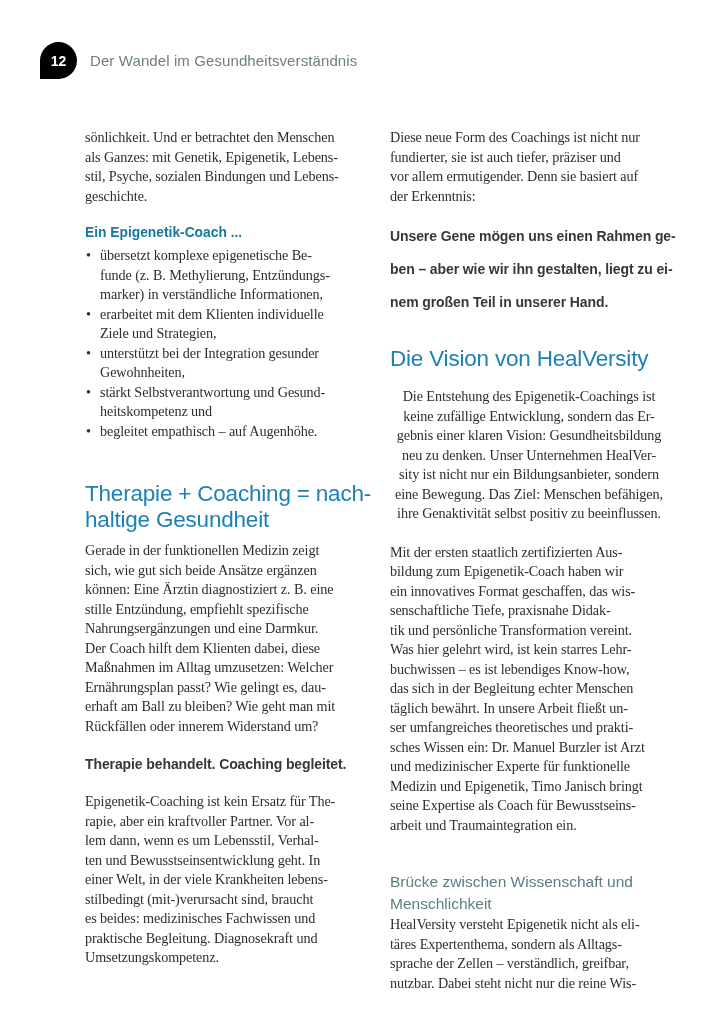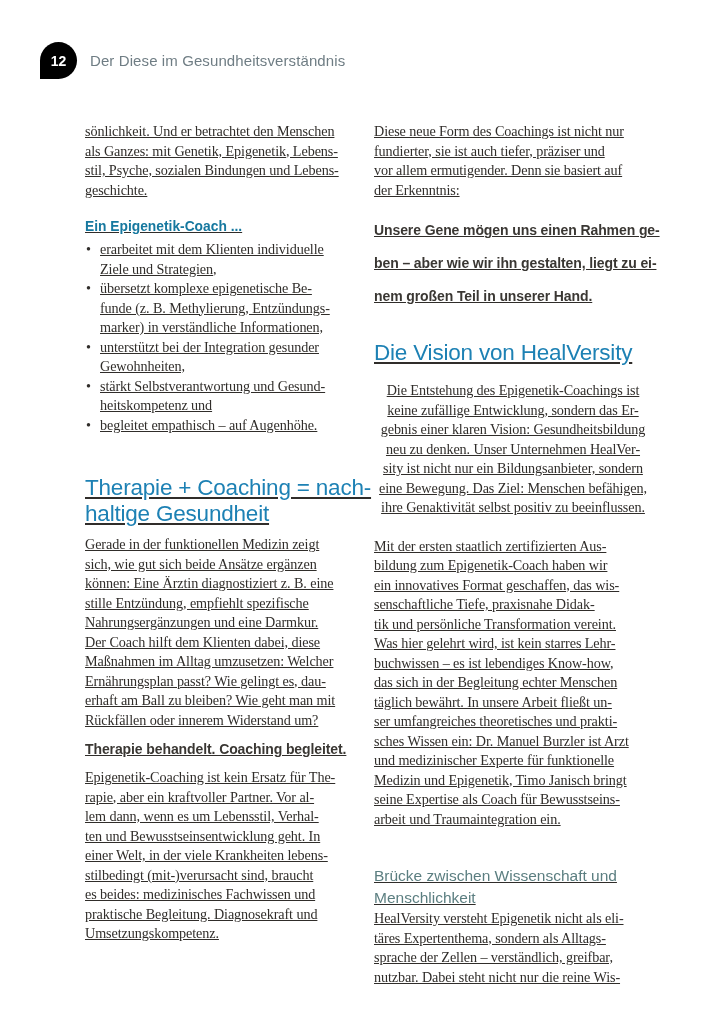--- a/index.html
+++ b/index.html
@@ -44,25 +44,24 @@
   .chapter-title {
     font-family: "Liberation Sans", sans-serif;
     font-size: 15px;
     color: #6f7d84;
     letter-spacing: 0.1px;
   }
 
   
   .columns {
     position: absolute;
-    top: 122px;
+    top: 128px;
     left: 85px;
     display: flex;
-    gap: 11px;
-    text-decoration: underline;
+    gap: 27px;
   }
   .col {
     width: 278px;
   }
   .para {
     font-size: 14.2px;
     line-height: 19.5px;
     white-space: pre;
     letter-spacing: -0.1px;
     margin: 0;
@@ -111,21 +110,21 @@
   .para.after-heading { margin-top: 8px; }
   .para.after-heading-r { margin-top: 15px; text-align: center; }
   .para.spaced { margin-top: 19px; }
   .callout {
     font-family: "Liberation Sans", sans-serif;
     font-size: 14px;
     font-weight: bold;
     color: #3a3733;
     line-height: 20px;
     white-space: pre;
-    margin: 9px 0;
+    margin: 18px 0;
     letter-spacing: -0.1px;
   }
   .callout.multiline {
     line-height: 33px;
     margin: 14px 0 0 0;
   }
   .subsection-heading {
     font-family: "Liberation Sans", sans-serif;
     font-size: 15.5px;
     font-weight: 400;
@@ -150,39 +149,39 @@
 </style>
 </head>
 <body>
 
 <div class="page">
 
   <div class="page-header">
     <div class="page-badge">
       <span>12</span>
     </div>
-    <div class="chapter-title">Der Diese im Gesundheitsverständnis</div>
+    <div class="chapter-title">Der Wandel im Gesundheitsverständnis</div>
   </div>
 
   <div class="columns">
 
     <div class="col">
       <p class="para">sönlichkeit. Und er betrachtet den Menschen
 als Ganzes: mit Genetik, Epigenetik, Lebens-
 stil, Psyche, sozialen Bindungen und Lebens-
 geschichte.</p>
 
       <div class="runin-heading">Ein Epigenetik-Coach ...</div>
 
       <ul class="coach-list">
-        <li>erarbeitet mit dem Klienten individuelle
-Ziele und Strategien,</li>
         <li>übersetzt komplexe epigenetische Be-
 funde (z. B. Methylierung, Entzündungs-
 marker) in verständliche Informationen,</li>
+        <li>erarbeitet mit dem Klienten individuelle
+Ziele und Strategien,</li>
         <li>unterstützt bei der Integration gesunder
 Gewohnheiten,</li>
         <li>stärkt Selbstverantwortung und Gesund-
 heitskompetenz und</li>
         <li>begleitet empathisch – auf Augenhöhe.</li>
       </ul>
 
       <h2 class="section-heading">Therapie + Coaching = nach-
 haltige Gesundheit</h2>
 

